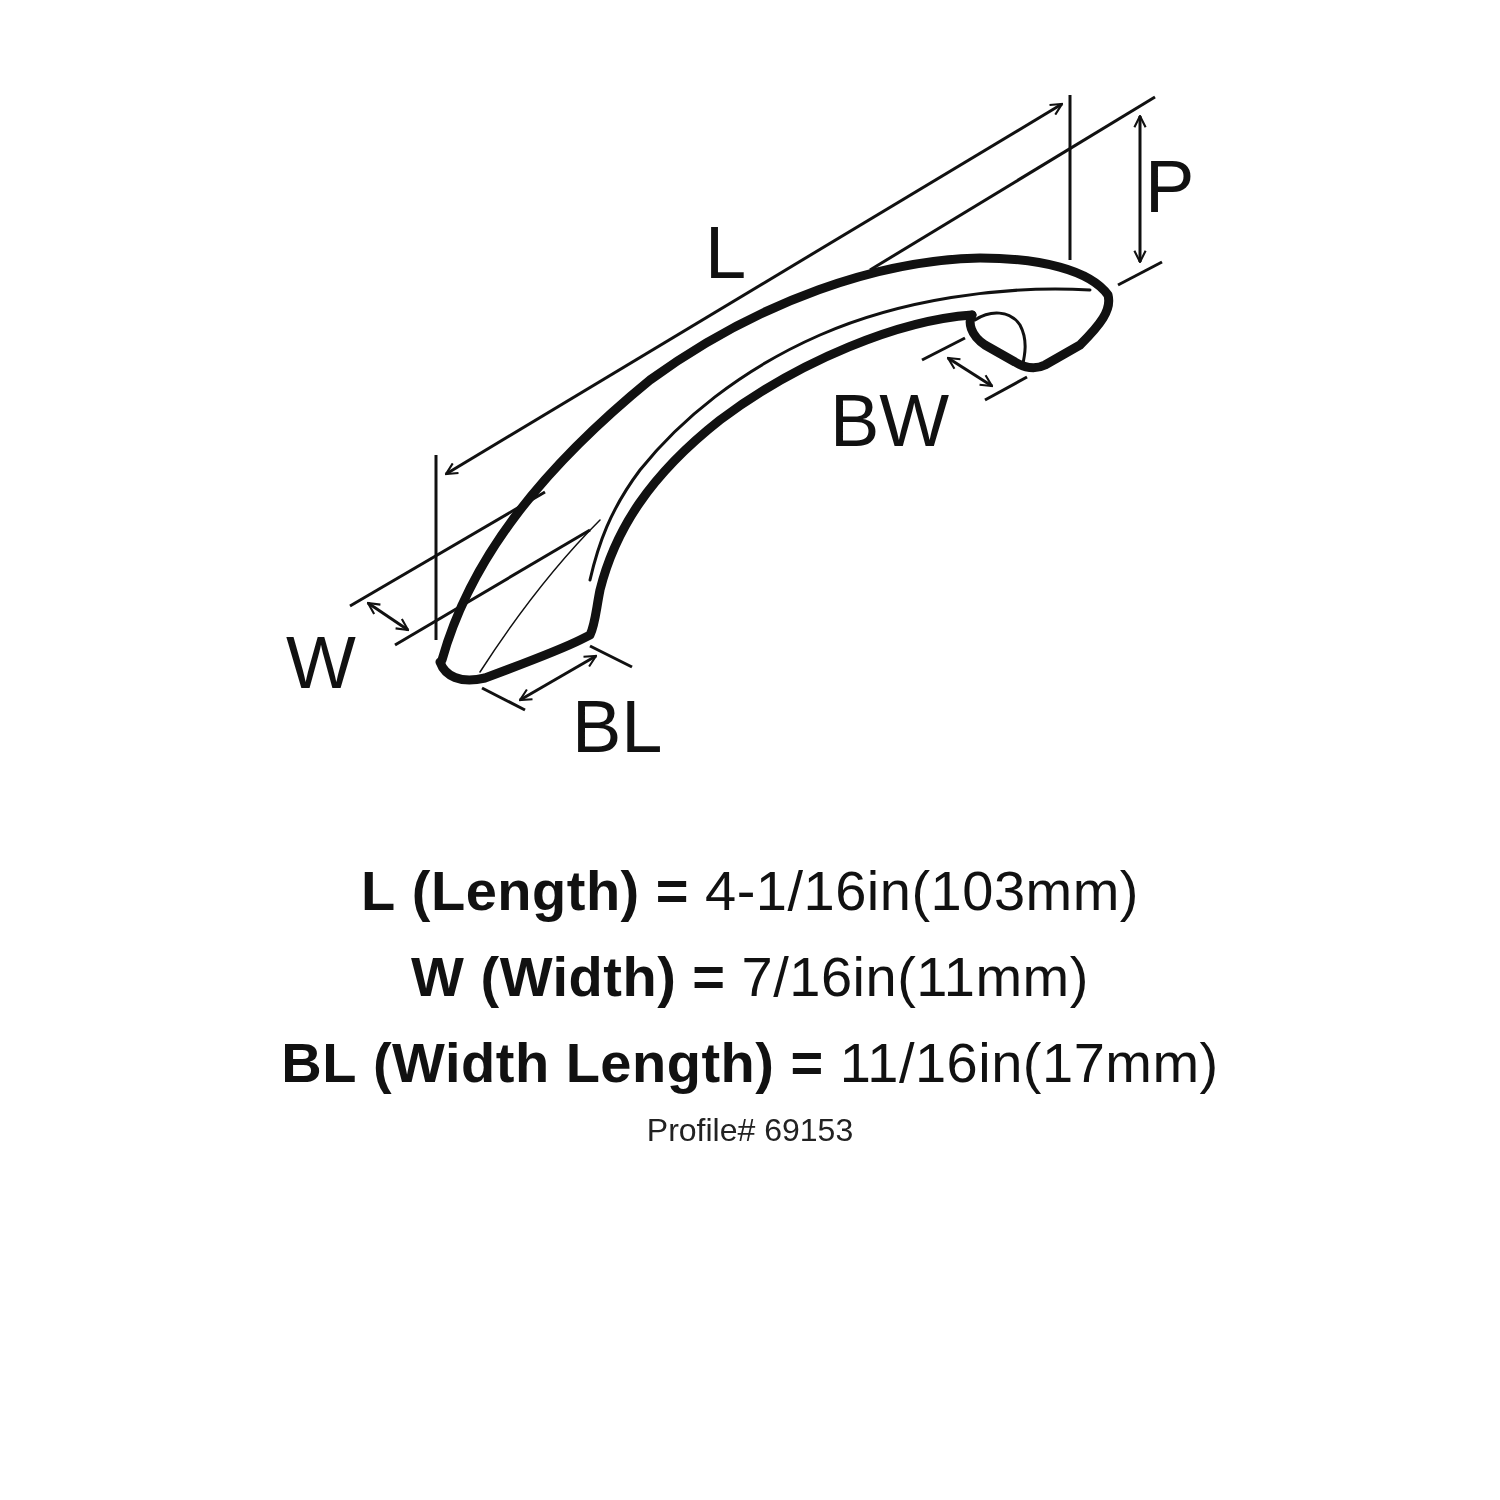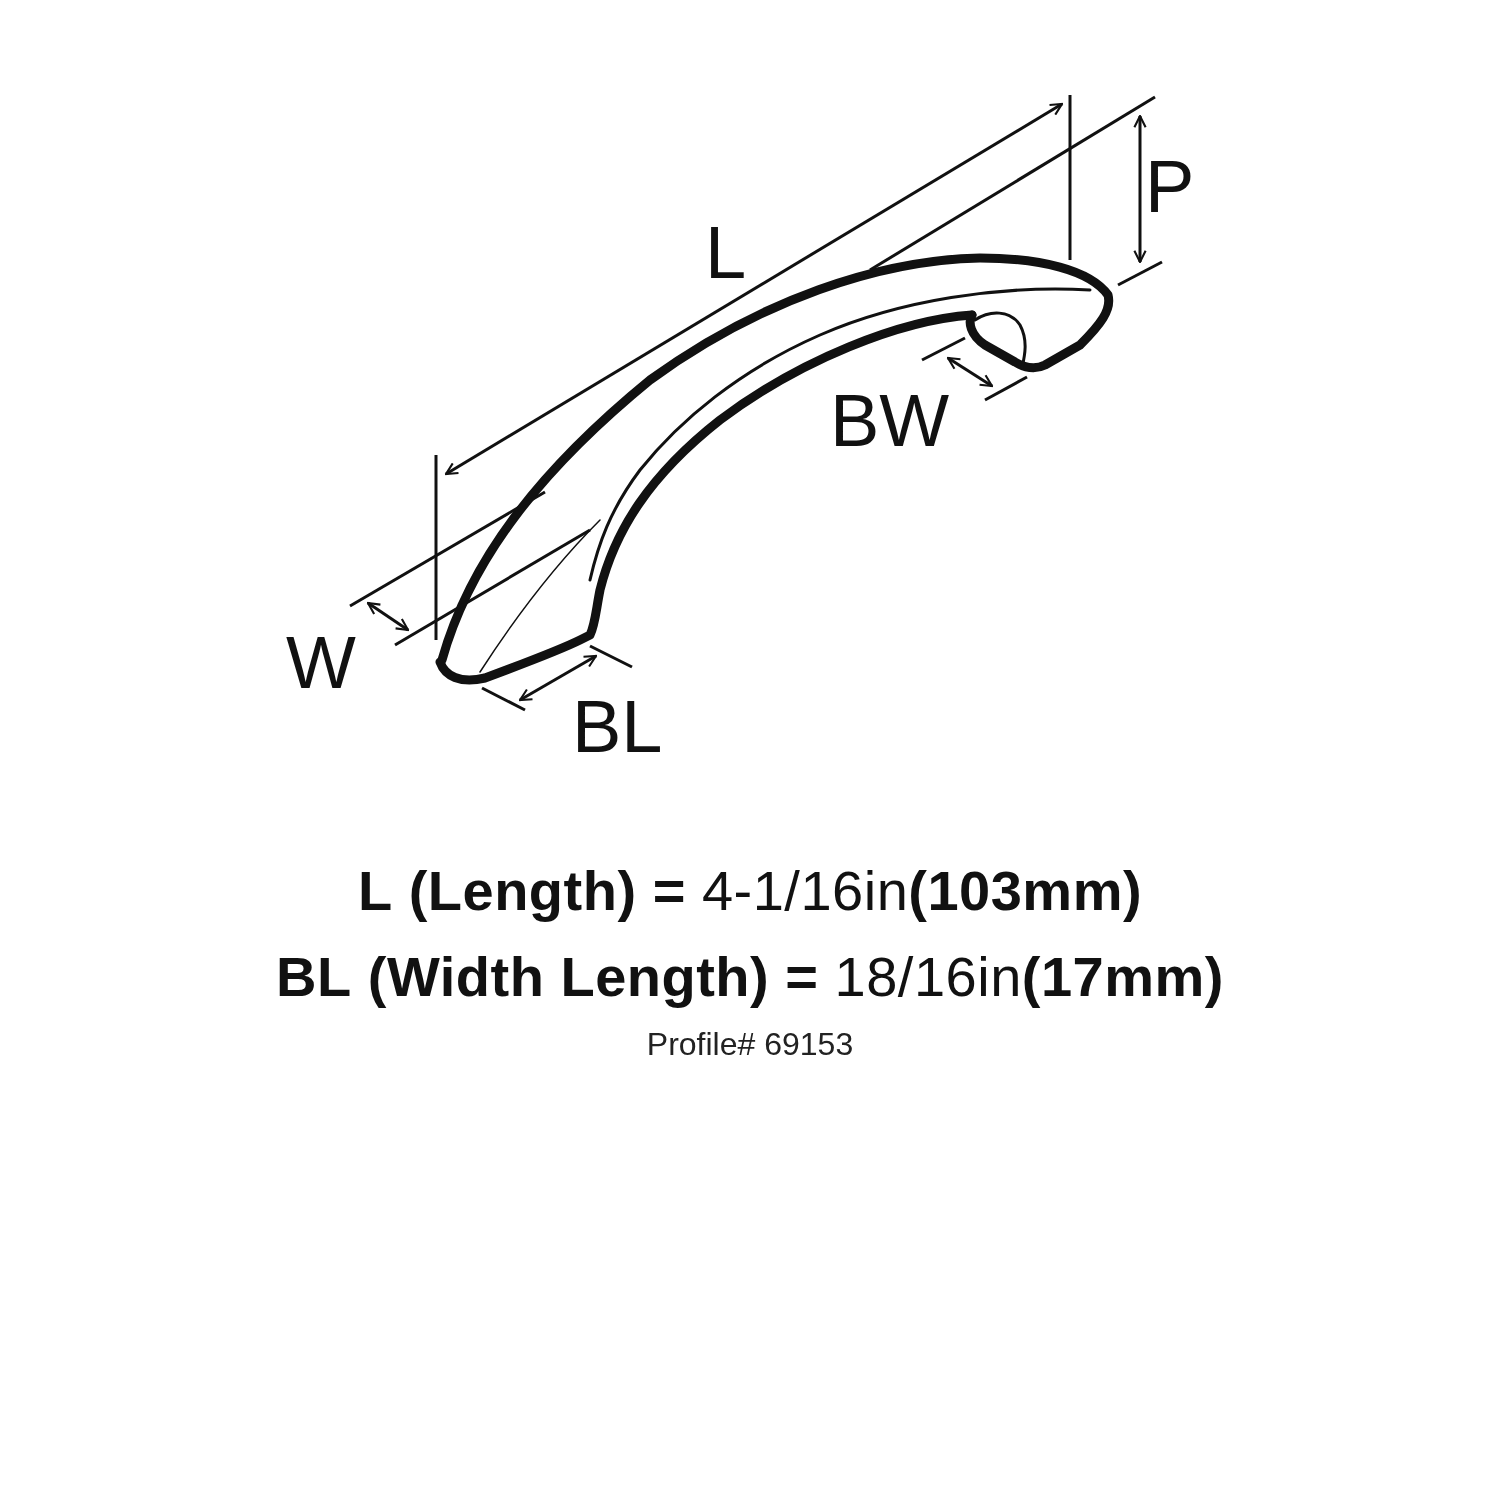--- a/index.html
+++ b/index.html
@@ -6,21 +6,21 @@
   body { width:1500px; height:1500px; position:relative; overflow:hidden;
          font-family:"Liberation Sans", "DejaVu Sans", sans-serif; color:#111; }
   #diagram { position:absolute; left:0; top:0; width:1500px; height:800px; }
   .dim-label { font-family:"Liberation Sans", sans-serif; font-size:74px; fill:#111; }
   #specs { position:absolute; left:0; top:848px; width:1500px; text-align:center; }
   .spec-line { font-size:56px; line-height:86px; white-space:nowrap; letter-spacing:0.5px; }
   .spec-line .abbr { font-weight:bold; }
   .spec-line .name { font-weight:bold; }
   .spec-line .eq { font-weight:bold; }
   .spec-line .imp { font-weight:normal; }
-  .spec-line .met { font-weight:bold; }
+  .spec-line .met { font-weight:normal; }
   .profile { font-size:32px; color:#222; margin-top:6px;text-align:center; }
 </style>
 </head>
 <body>
 
 <svg id="diagram" viewBox="0 0 1500 800" xmlns="http://www.w3.org/2000/svg">
   <defs>
     <marker id="arr" viewBox="0 0 20 20" refX="18" refY="10" markerWidth="14" markerHeight="14" orient="auto-start-reverse" markerUnits="userSpaceOnUse">
       <path d="M2,2 L18,10 L2,18" fill="none" stroke="#111" stroke-width="3"></path>
     </marker>
@@ -77,19 +77,25 @@
 </svg>
 
 <div id="specs">
   <div class="spec-line">
     <span class="abbr">L</span>
     <span class="name">(Length)</span>
     <span class="eq">=</span>
     <span class="imp">4-1/16in</span><span class="met">(103mm)</span>
   </div>
   <div class="spec-line">
+    <span class="abbr">W</span>
+    <span class="name">(Width)</span>
+    <span class="eq">=</span>
+    <span class="imp">7/16in</span><span class="met">(11mm)</span>
+  </div>
+  <div class="spec-line">
     <span class="abbr">BL</span>
     <span class="name">(Width Length)</span>
     <span class="eq">=</span>
-    <span class="imp">18/16in</span><span class="met">(17mm)</span>
+    <span class="imp">11/16in</span><span class="met">(17mm)</span>
   </div>
   <div class="profile">Profile# 69153</div>
 </div>
 
 </body></html>

